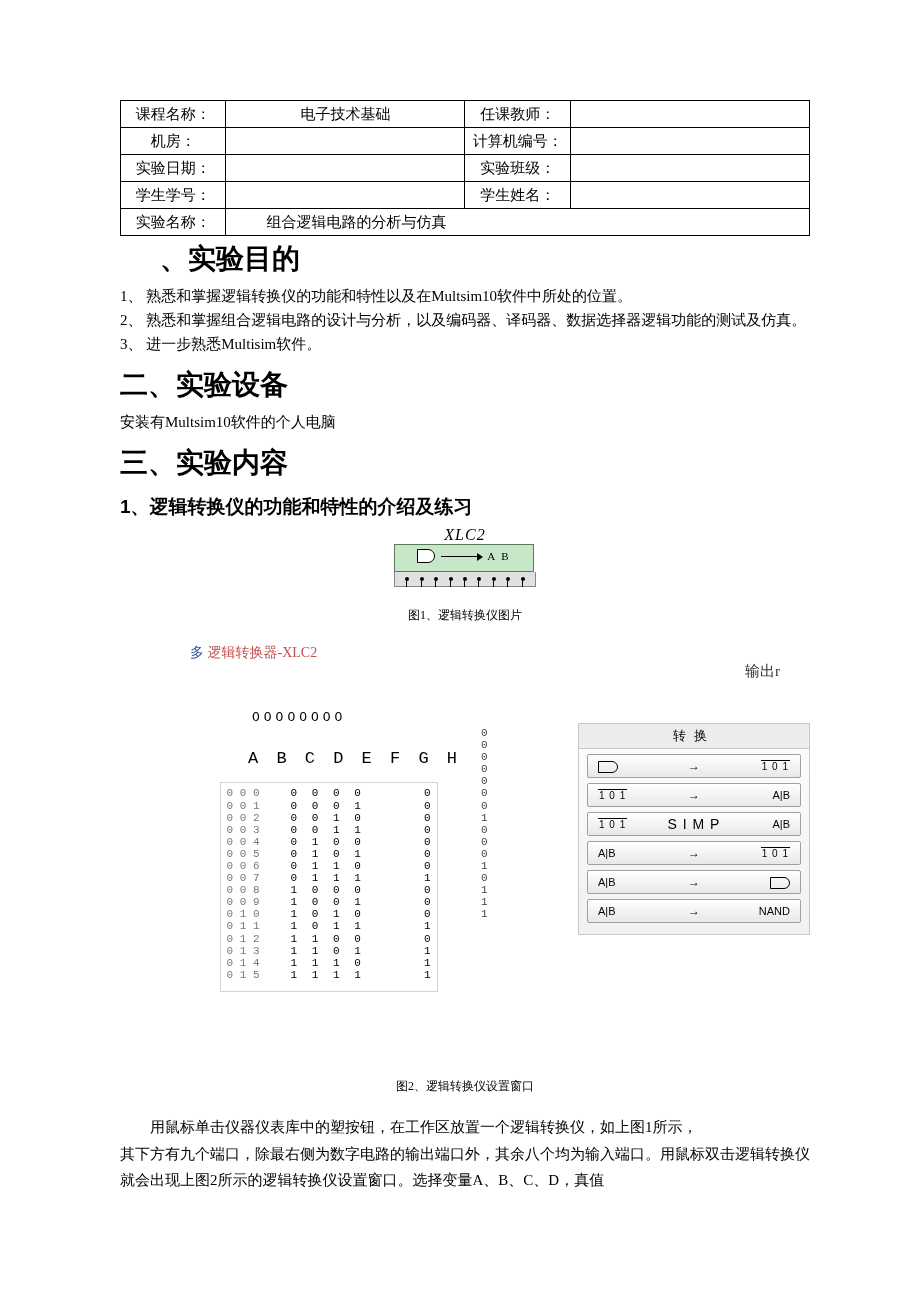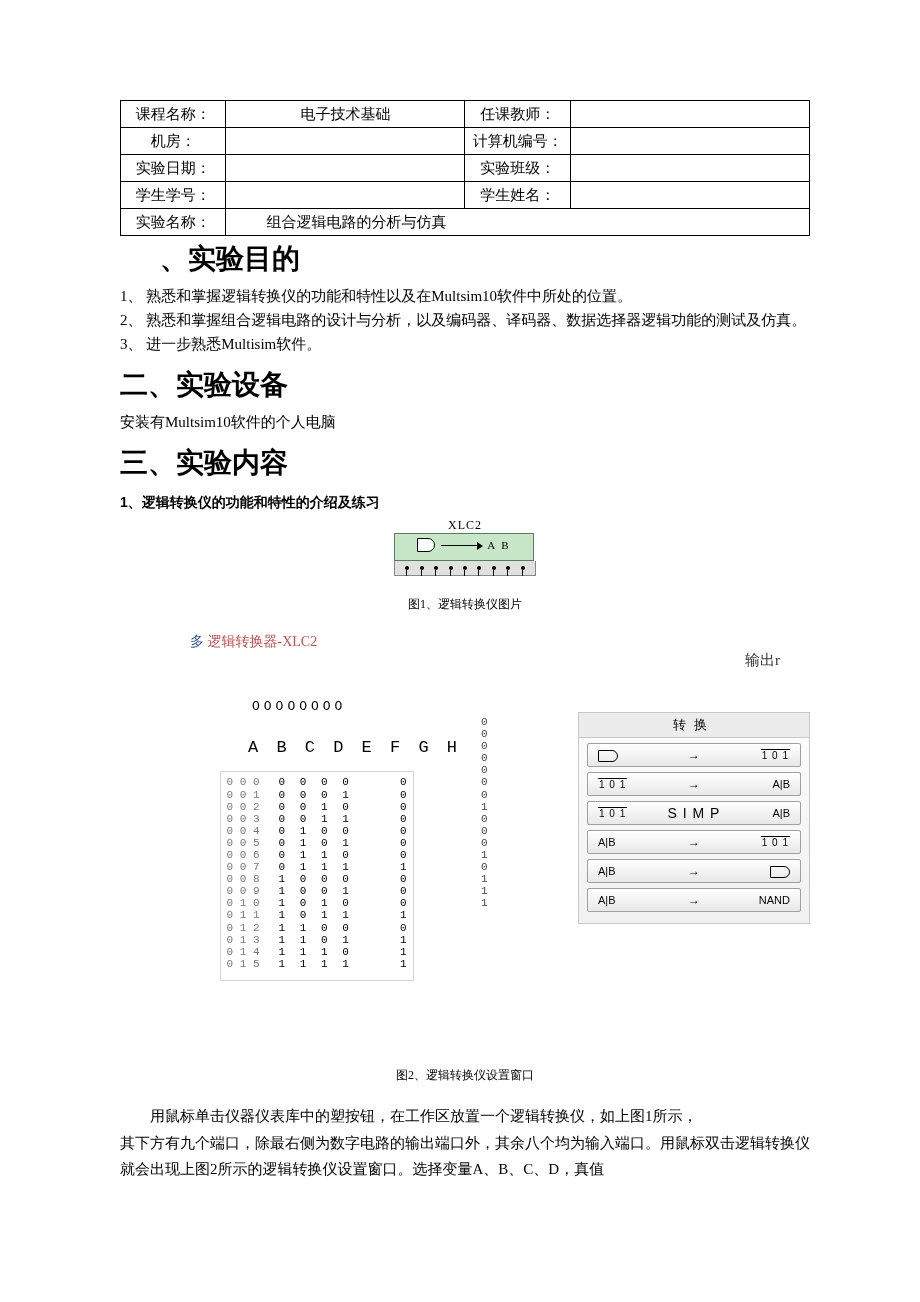--- a/index.html
+++ b/index.html
@@ -42,39 +42,40 @@
     margin: 10px 0 6px 0;
   }
   h2.sec-tight { margin-top: 4px; }
   .body-text {
     font-size: 15px;
     line-height: 1.6;
     margin: 0;
   }
   h3.sub {
     font-family: "SimHei", "Heiti SC", sans-serif;
-    font-size: 14px;
+    font-size: 19px;
     font-weight: bold;
     margin: 12px 0 4px 0;
   }
   .center { text-align: center; }
   .caption {
     font-size: 12px;
     margin: 20px 0;
   }
 
   
   .xlc-figure {
     display: inline-block;
     padding-top: 2px;
   }
   .xlc-label {
-    font-size: 12px;
+    font-size: 16px;
     text-align: center;
     letter-spacing: 1px;
+    font-style: italic;
   }
   .xlc-icon {
     width: 140px;
     height: 28px;
     background: #c8e6c8;
     border: 1px solid #5b7a5b;
     position: relative;
     box-sizing: border-box;
     padding: 3px 8px;
     font-size: 12px;
@@ -173,21 +174,21 @@
   .truth-block .rows {
     border: 1px solid #d4d4d4;
     padding: 4px 6px;
     display: inline-block;
     height: 200px;
     overflow: hidden;
     margin-top: 2px;
   }
   .truth-block .row {
     display: flex;
-    gap: 2px;
+    gap: 14px;
   }
   .truth-block .idx { width: 50px; color:#777; }
   .truth-block .bits { width: 110px; letter-spacing: 4px; }
   .truth-block .out { width: 16px; text-align: right; }
 
   .extra-col {
     font-family: "Courier New", monospace;
     font-size: 11px;
     line-height: 1.1;
     white-space: pre;

